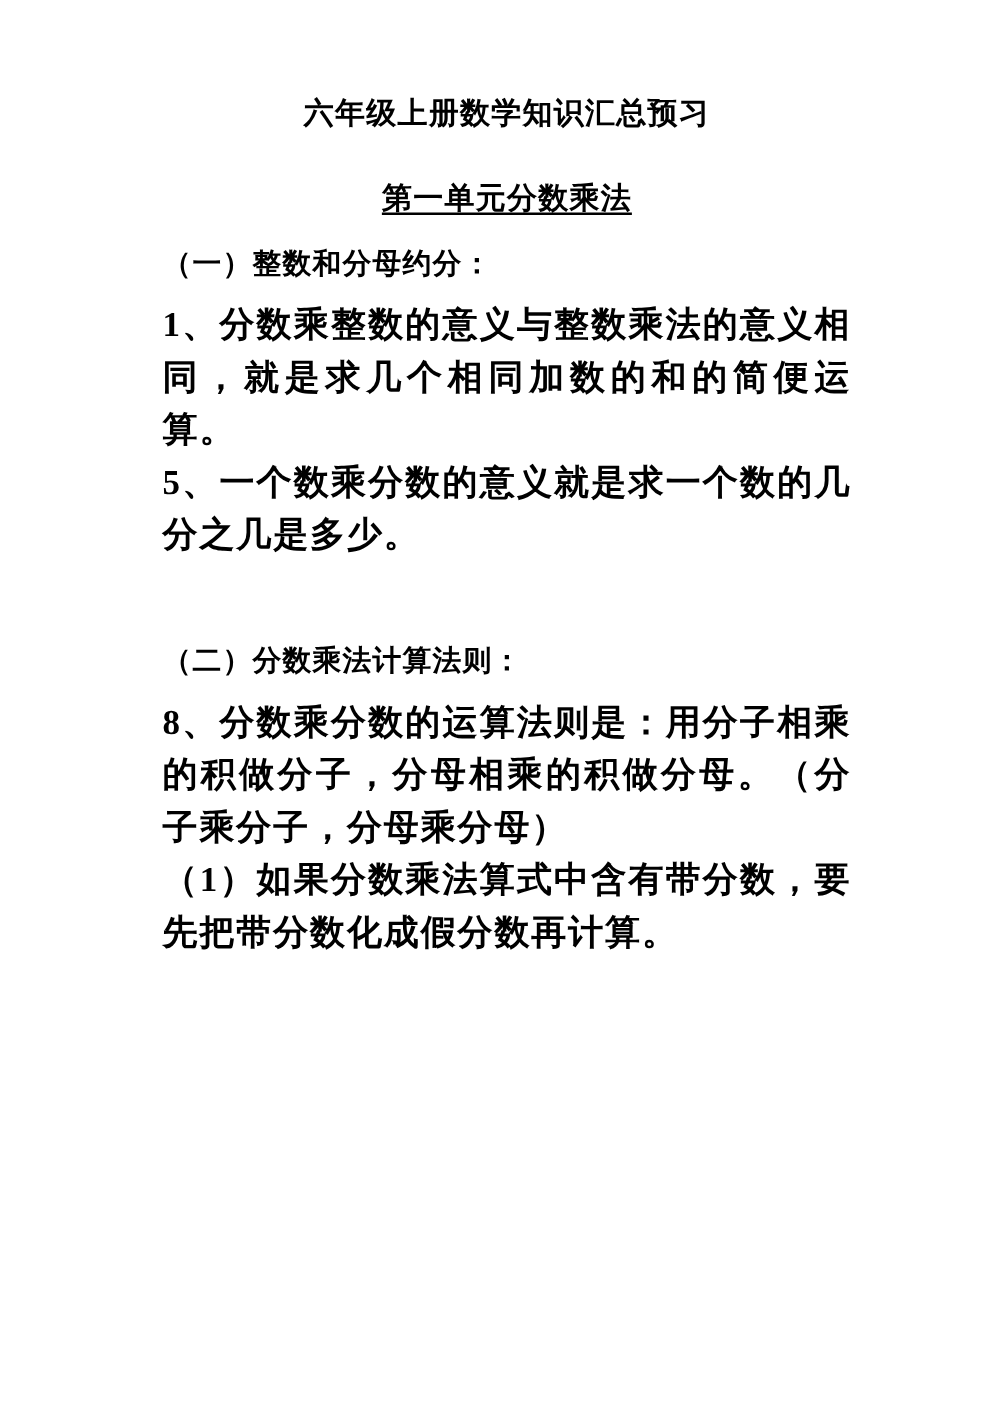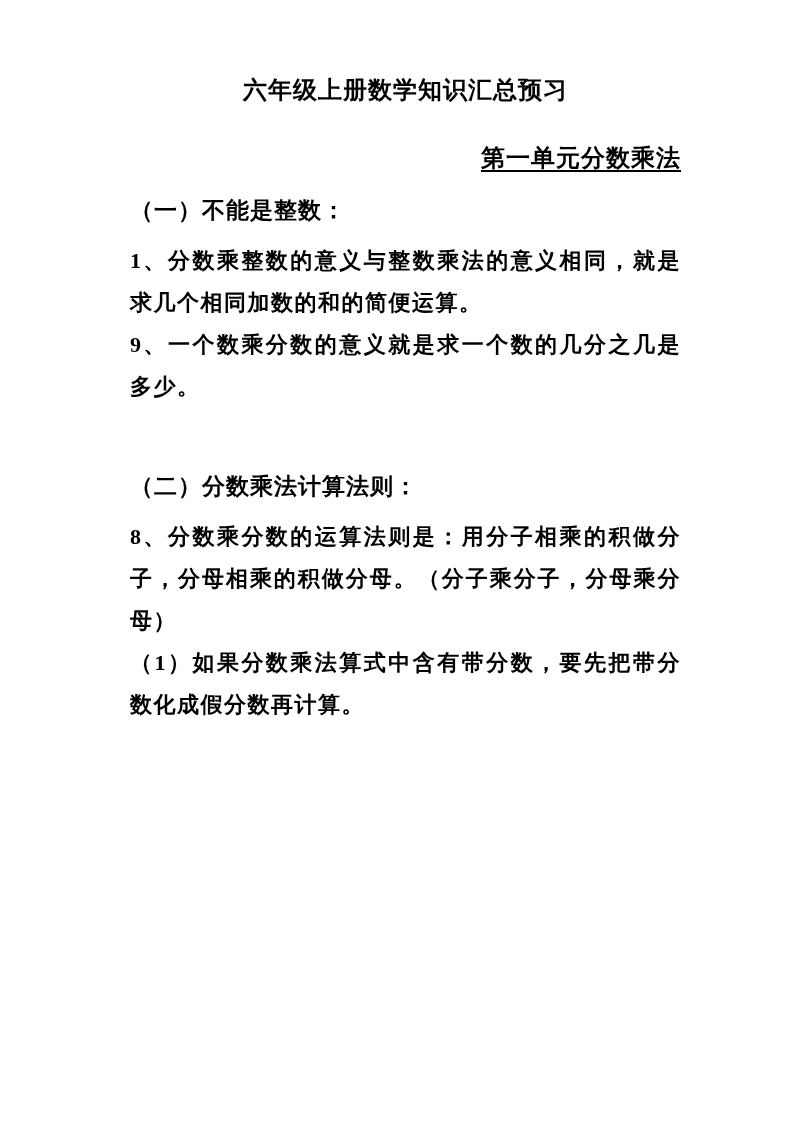--- a/index.html
+++ b/index.html
@@ -20,21 +20,21 @@
   }
   .doc-title {
     margin: 0 0 36px 0;
     text-align: center;
     font-size: 24px;
     font-weight: bold;
     letter-spacing: 1px;
   }
   .unit-title {
     margin: 0 0 16px 0;
-    text-align: right;
+    text-align: center;
     font-size: 24px;
     font-weight: bold;
     letter-spacing: 1px;
   }
   .unit-title .underline {
     text-decoration: underline;
     text-underline-offset: 4px;
   }
   .section {
     margin: 0;
@@ -44,42 +44,42 @@
   }
   .section-heading {
     margin: 0 0 8px 0;
     font-size: 23px;
     font-weight: bold;
     letter-spacing: 1px;
     line-height: 42px;
   }
   .para {
     margin: 0;
-    font-size: 22px;
+    font-size: 28px;
     font-weight: 600;
     line-height: 42px;
     text-align: justify;
     letter-spacing: 1.5px;
   }
 </style>
 </head>
 <body>
 
 <div class="page">
 
   <h1 class="doc-title">六年级上册数学知识汇总预习</h1>
 
   <h2 class="unit-title">
     <span class="underline">第一单元分数乘法</span>
   </h2>
 
   <div class="section">
-    <h3 class="section-heading">（一）不能是整数：</h3>
+    <h3 class="section-heading">（一）整数和分母约分：</h3>
     <p class="para">1、分数乘整数的意义与整数乘法的意义相同，就是求几个相同加数的和的简便运算。</p>
-    <p class="para">9、一个数乘分数的意义就是求一个数的几分之几是多少。</p>
+    <p class="para">5、一个数乘分数的意义就是求一个数的几分之几是多少。</p>
   </div>
 
   <div class="section">
     <h3 class="section-heading">（二）分数乘法计算法则：</h3>
     <p class="para">8、分数乘分数的运算法则是：用分子相乘的积做分子，分母相乘的积做分母。（分子乘分子，分母乘分母）</p>
     <p class="para">（1）如果分数乘法算式中含有带分数，要先把带分数化成假分数再计算。</p>
 
   </div>
 
 </div>

